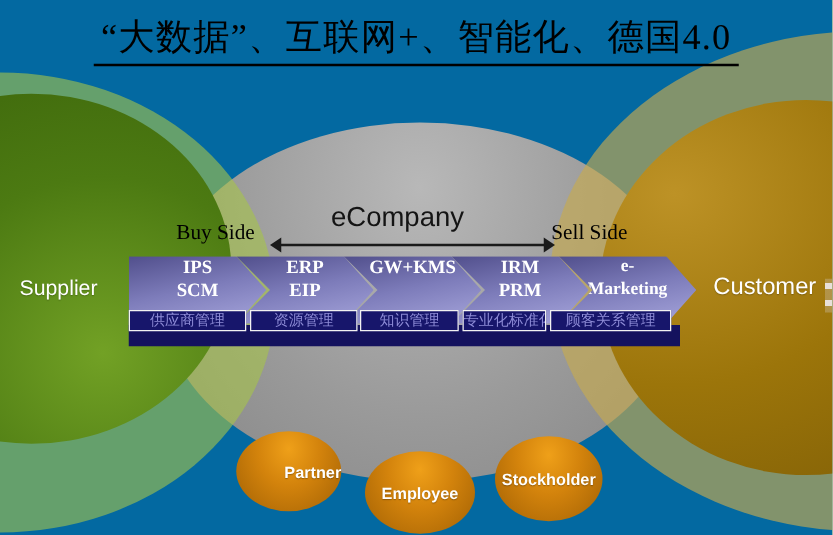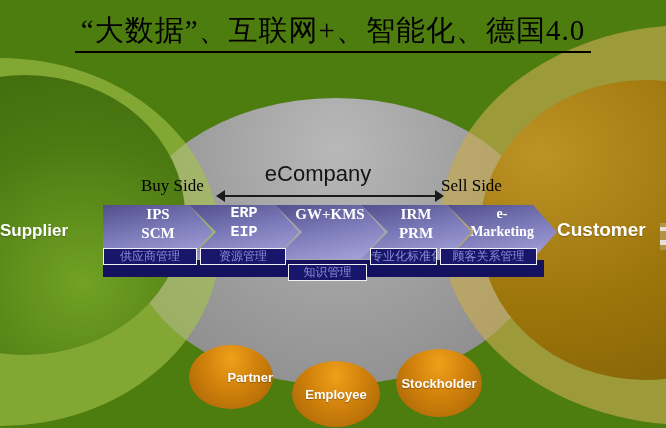--- a/index.html
+++ b/index.html
@@ -1,17 +1,17 @@
 <!DOCTYPE html>
 <html><head>
 <meta charset="utf-8">
 <style>
   html,body{margin:0;padding:0;}
   #stage{
-    position:relative;width:666px;height:428px;background:#4d7c0f;
+    position:relative;width:666px;height:428px;background:#0369a1;
     overflow:hidden;font-family:"Liberation Sans","DejaVu Sans",sans-serif;
   }
   
   .title-wrap{position:absolute;top:12px;left:0;width:666px;text-align:center;z-index:40;}
   .title-text{
     display:inline-block;font-family:"Liberation Serif","DejaVu Serif",serif;
     font-size:29px;letter-spacing:1px;color:#000;
     border-bottom:2px solid #000;padding:0 6px 3px 6px;line-height:1.25;
     white-space:nowrap;
   }
@@ -38,21 +38,21 @@
     background:radial-gradient(ellipse at 18% 25%, #bd9226 0%, #9c750a 48%, #7c5c06 100%);
   }
   .edge-sliver{
     position:absolute;left:660px;top:223px;width:6px;height:27px;z-index:4;
     background:linear-gradient(180deg,
       rgba(228,226,246,0.25) 0 14%, rgba(244,242,253,0.85) 14% 30%,
       rgba(228,226,246,0.25) 30% 62%, rgba(244,242,253,0.85) 62% 80%,
       rgba(228,226,246,0.25) 80% 100%);
   }
   
-  .circle-label{position:absolute;color:#fff;font-weight:bold;z-index:10;text-align:left;
+  .circle-label{position:absolute;color:#fff;font-weight:normal;z-index:10;text-align:right;
     text-shadow:0 1px 1px rgba(0,0,0,0.25);}
   .supplier{left:0;top:221px;width:78px;font-size:17px;}
   .customer{left:557px;top:219px;width:96px;font-size:19px;}
   
   .ecompany{position:absolute;left:233px;top:161px;width:170px;text-align:center;
     font-size:22px;color:#141414;z-index:10;}
   .side-label{position:absolute;top:176px;font-family:"Liberation Serif","DejaVu Serif",serif;
     font-size:17px;color:#000;z-index:10;white-space:nowrap;}
   .buy-side{left:141px;}
   .sell-side{left:441px;}
@@ -65,30 +65,30 @@
   .chevron{
     position:absolute;top:205px;height:54px;width:110px;z-index:20;
     background:linear-gradient(168deg, #514f8c 0%, #7d7cba 48%, #a7a6dc 100%);
     display:flex;flex-direction:column;justify-content:flex-start;align-items:center;
     color:#fff;font-family:"Liberation Serif","DejaVu Serif",serif;font-weight:bold;
     font-size:15px;line-height:1.25;text-align:center;
     padding:0 24px;box-sizing:border-box;
   }
   .chevron.first{clip-path:polygon(0 0, calc(100% - 24px) 0, 100% 50%, calc(100% - 24px) 100%, 0 100%);}
   .chevron.notched{clip-path:polygon(0 0, calc(100% - 24px) 0, 100% 50%, calc(100% - 24px) 100%, 0 100%, 27px 50%);}
-  .ch1{left:103px;} .ch2{left:189px;font-family:Liberation Mono, monospace;} .ch3{left:275px;gap:32px;} .ch4{left:361px;} .ch5{left:447px;font-size:14px;}
+  .ch1{left:103px;} .ch2{left:189px;} .ch3{left:275px;gap:32px;} .ch4{left:361px;} .ch5{left:447px;font-size:14px;}
   
   .navy-strip{position:absolute;left:103px;top:260px;width:441px;height:17px;background:#14125e;z-index:19;}
   .mbox{
     position:absolute;top:248px;height:17px;z-index:21;box-sizing:border-box;
     background:#17166b;border:1px solid #f2f2f2;
     color:#8d8bd6;font-size:12px;line-height:15px;text-align:center;
     white-space:nowrap;overflow:hidden;
   }
-  .mb1{left:103px;width:94px;} .mb2{left:200px;width:86px;} .mb3{left:288px;width:79px;margin-top:16px;}
+  .mb1{left:103px;width:94px;} .mb2{left:200px;width:86px;} .mb3{left:288px;width:79px;}
   .mb4{left:370px;width:67px;} .mb5{left:440px;width:97px;}
   
   .bubble{
     position:absolute;border-radius:50%;z-index:15;
     background:radial-gradient(ellipse at 50% 22%, #efa019 0%, #d3830c 42%, #a26104 100%);
     display:flex;align-items:center;justify-content:center;
     color:#fff;font-weight:bold;font-size:13px;text-shadow:0 1px 1px rgba(0,0,0,0.3);
   }
   .bub1{left:189px;top:345px;width:84px;height:64px;justify-content:flex-end;}
   .bub2{left:292px;top:361px;width:88px;height:66px;}

